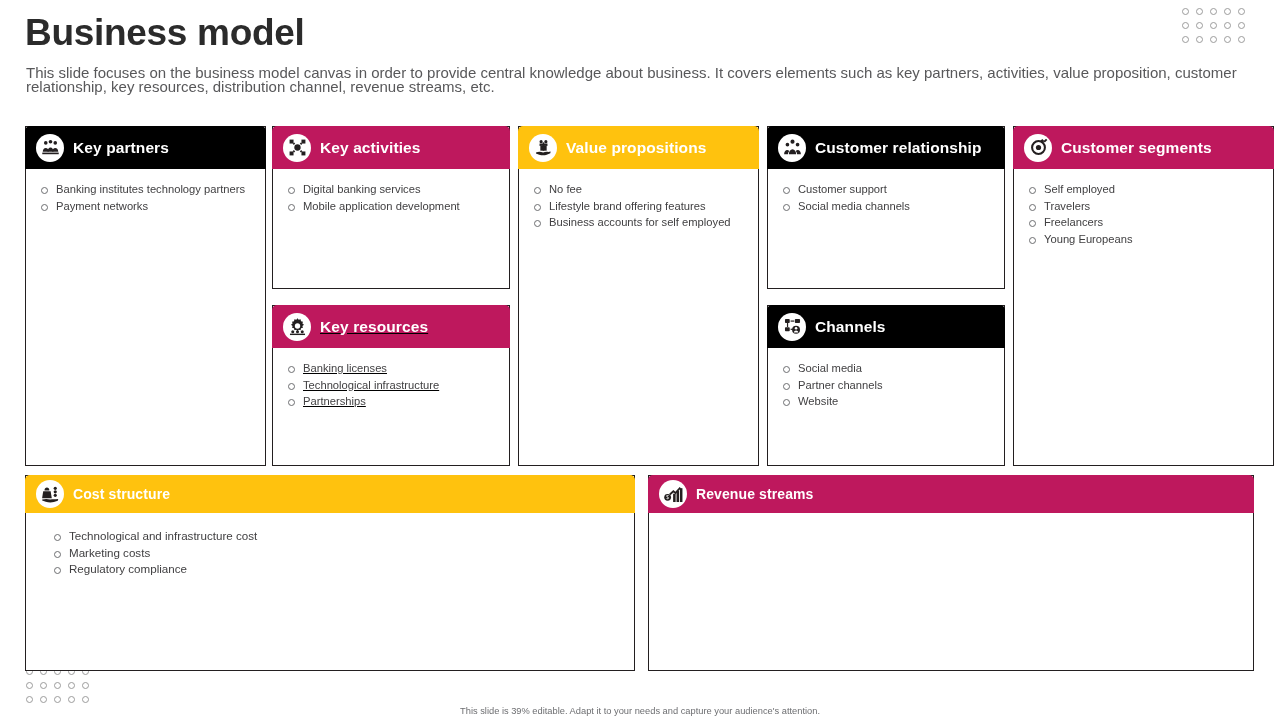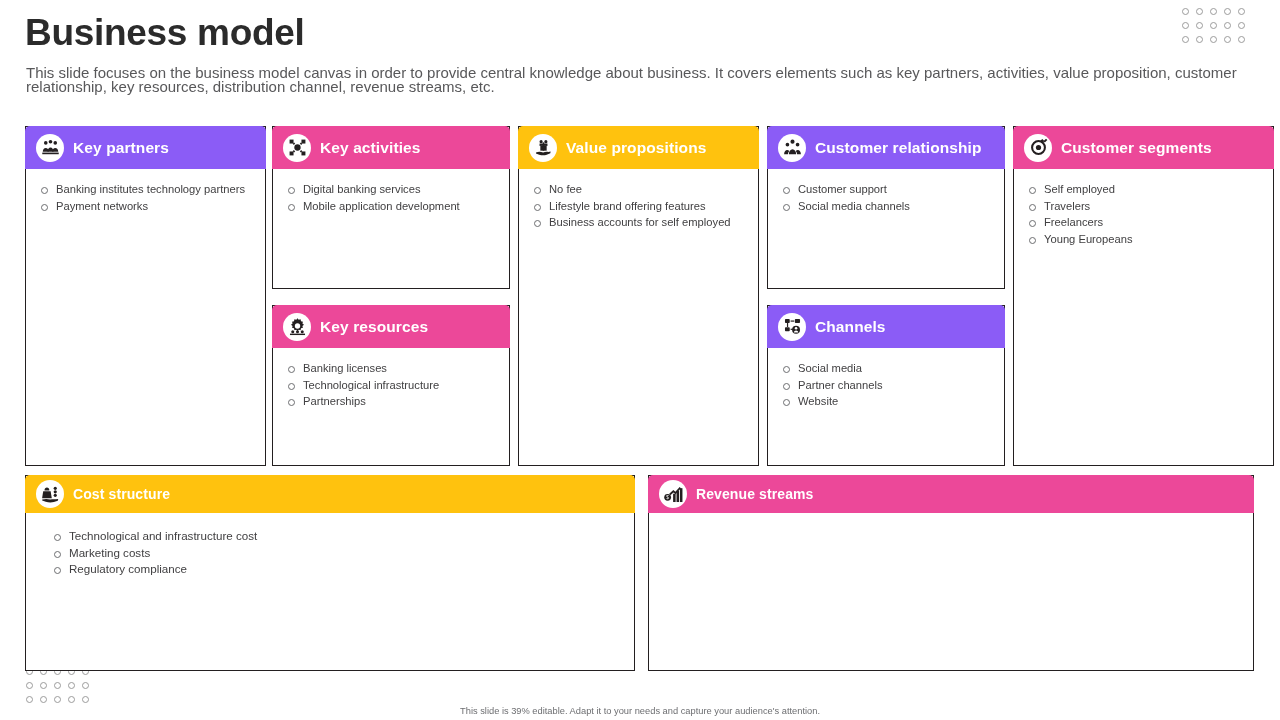--- a/index.html
+++ b/index.html
@@ -30,22 +30,22 @@
 
   
   .canvas { position: absolute; left: 25px; top: 126px; width: 1230px; }
 
   .card { position: absolute; border: 1px solid #231f20; background: #fff; }
   .card-head {
     height: 43px; display: flex; align-items: center; gap: 9px;
     padding-left: 11px; border-radius: 5px 5px 0 0;
     position: relative; left: -1px; top: -1px; width: calc(100% + 2px);
   }
-  .card-head.blue   { background: #8b5cf6; }
-  .card-head.green  { background: #ec4899; }
+  .card-head.blue   { background: #000000; }
+  .card-head.green  { background: #be185d; }
   .card-head.yellow { background: #ffc20e; }
 
   .head-title { color: #ffffff; font-size: 15.5px; font-weight: bold; letter-spacing: 0.1px; }
   .card-head.yellow .head-title { color: #ffffff; }
 
   .badge {
     width: 28px; height: 28px; border-radius: 50%; background: #ffffff;
     display: flex; align-items: center; justify-content: center; flex: 0 0 28px;
   }
   .badge svg { display: block; }
@@ -57,21 +57,21 @@
     padding-left: 18px; position: relative; margin-bottom: 0.5px;
   }
   ul.items li::before {
     content: ""; position: absolute; left: 3px; top: 6px;
     width: 5px; height: 5px; border: 1px solid #6d6e71; border-radius: 50%;
   }
 
   
   #card-key-partners        { left: 0px;   top: 0px;   width: 241px; height: 340px; }
   #card-key-activities      { left: 247px; top: 0px;   width: 238px; height: 163px; }
-  #card-key-resources       { left: 247px; top: 179px; width: 238px; height: 161px; }
+  #card-key-resources       { left: 247px; top: 179px; width: 238px; height: 161px; text-decoration: underline; }
   #card-value-propositions  { left: 493px; top: 0px;   width: 241px; height: 340px; }
   #card-customer-relationship { left: 742px; top: 0px; width: 238px; height: 163px; }
   #card-channels            { left: 742px; top: 179px; width: 238px; height: 161px; }
   #card-customer-segments   { left: 988px; top: 0px;   width: 261px; height: 340px; }
   #card-cost-structure      { left: 0px;   top: 349px; width: 610px; height: 196px; }
   #card-revenue-streams     { left: 623px; top: 349px; width: 606px; height: 196px; }
 
   #card-cost-structure .card-head,
   #card-revenue-streams .card-head { height: 38px; }
   #card-cost-structure .head-title,

